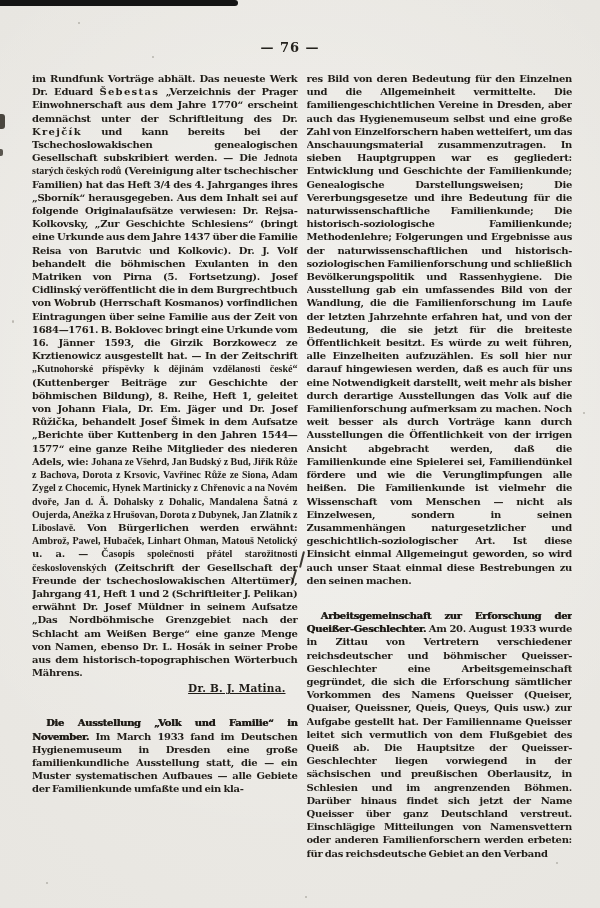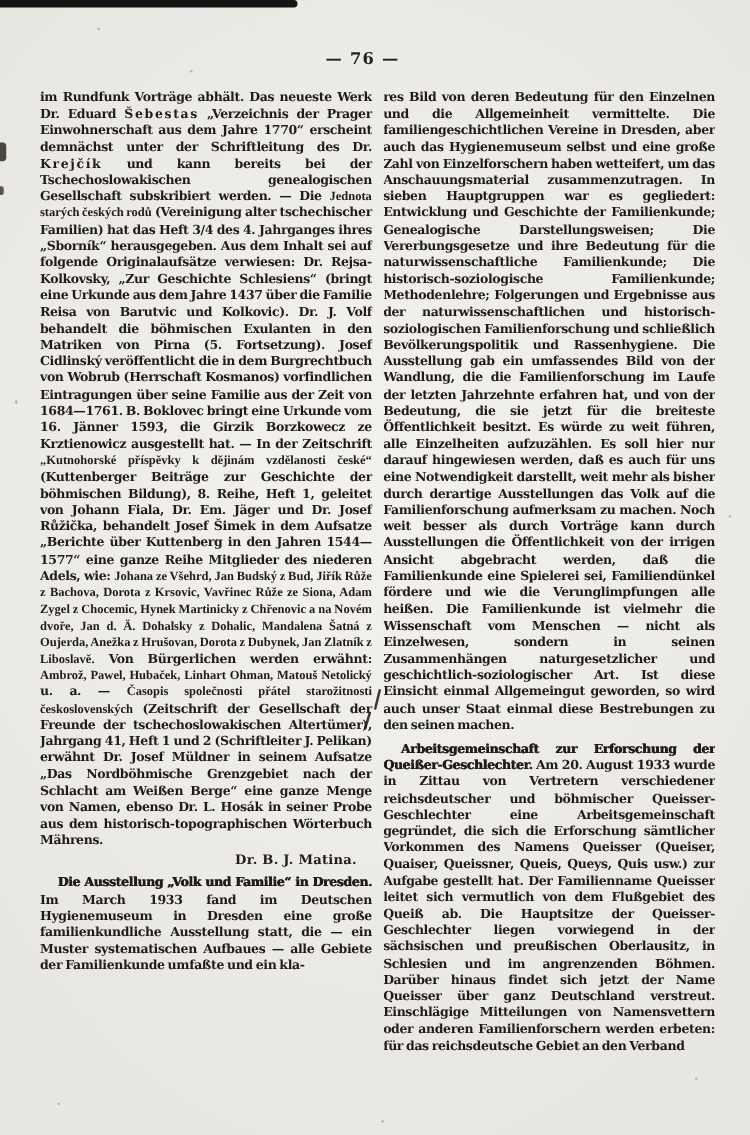--- a/index.html
+++ b/index.html
@@ -33,24 +33,24 @@
     position:absolute;top:72px;left:32px;width:540px;bottom:10px;
     display:flex;gap:9px;overflow:hidden;
   }
   .col{flex:1 1 0;overflow:hidden;}
   .para{
     margin:0;text-align:justify;
     font-size:10px;line-height:13.2px;font-weight:700;
     color:#201d18;letter-spacing:-0.3px;word-spacing:-0.8px;
     hyphens:auto;
   }
-  .para.indent{text-indent:14px;margin-top:6px;}
+  .para.indent{text-indent:14px;margin-top:22px;}
   .signature{
     text-align:right;padding-right:12px;margin:3px 0 2px;
-    font-size:10.5px;font-weight:700;color:#201d18;letter-spacing:0.2px;
+    font-size:10.5px;font-weight:700;color:#201d18;letter-spacing:0.2px;text-decoration:underline;
   }
   .seg{color:inherit;}
   .seg-bold{text-shadow:0.5px 0 0 currentColor;}
   .seg-spaced{letter-spacing:1.3px;}
   .seg-antiqua{font-family:"Liberation Serif",serif;font-weight:700;letter-spacing:0;}
 </style>
 </head>
 <body>
 
 <div class="page">
@@ -70,21 +70,21 @@
   <div class="speck" style="left:305px;top:896px;width:2px;height:2px;"></div>
   <div class="speck" style="left:556px;top:862px;width:2px;height:2px;"></div>
   <div class="speck" style="left:430px;top:700px;width:2px;height:2px;"></div>
 
   <div class="page-number">— 76 —</div>
 
   <div class="columns">
     <div class="col">
         <p class="para"><span class="seg seg-normal">im Rundfunk Vorträge abhält. Das neueste Werk Dr. Eduard </span><span class="seg seg-spaced">Šebestas</span><span class="seg seg-normal"> „Verzeichnis der Prager Einwohnerschaft aus dem Jahre 1770“ erscheint demnächst unter der Schriftleitung des Dr. </span><span class="seg seg-spaced">Krejčík</span><span class="seg seg-normal"> und kann bereits bei der Tschechoslowakischen genealogischen Gesellschaft subskribiert werden. — Die </span><span class="seg seg-antiqua">Jednota starých českých rodů</span><span class="seg seg-normal"> (Vereinigung alter tschechischer Familien) hat das Heft 3/4 des 4. Jahrganges ihres „Sborník“ herausgegeben. Aus dem Inhalt sei auf folgende Originalaufsätze verwiesen: Dr. Rejsa-Kolkovsky, „Zur Geschichte Schlesiens“ (bringt eine Urkunde aus dem Jahre 1437 über die Familie Reisa von Barutvic und Kolkovic). Dr. J. Volf behandelt die böhmischen Exulanten in den Matriken von Pirna (5. Fortsetzung). Josef Cidlinský veröffentlicht die in dem Burgrechtbuch von Wobrub (Herrschaft Kosmanos) vorfindlichen Eintragungen über seine Familie aus der Zeit von 1684—1761. B. Boklovec bringt eine Urkunde vom 16. Jänner 1593, die Girzik Borzkowecz ze Krztienowicz ausgestellt hat. — In der Zeitschrift </span><span class="seg seg-antiqua">„Kutnohorské příspěvky k dějinám vzdělanosti české“</span><span class="seg seg-normal"> (Kuttenberger Beiträge zur Geschichte der böhmischen Bildung), 8. Reihe, Heft 1, geleitet von Johann Fiala, Dr. Em. Jäger und Dr. Josef Růžička, behandelt Josef Šimek in dem Aufsatze „Berichte über Kuttenberg in den Jahren 1544—1577“ eine ganze Reihe Mitglieder des niederen Adels, wie: </span><span class="seg seg-antiqua">Johana ze Všehrd, Jan Budský z Bud, Jiřík Růže z Bachova, Dorota z Krsovic, Vavřinec Růže ze Siona, Adam Zygel z Chocemic, Hynek Martinicky z Chřenovic a na Novém dvoře, Jan d. Ä. Dohalsky z Dohalic, Mandalena Šatná z Oujerda, Anežka z Hrušovan, Dorota z Dubynek, Jan Zlatník z Liboslavě.</span><span class="seg seg-normal"> Von Bürgerlichen werden erwähnt: </span><span class="seg seg-antiqua">Ambrož, Pawel, Hubaček, Linhart Ohman, Matouš Netolický</span><span class="seg seg-normal"> u. a. — </span><span class="seg seg-antiqua">Časopis společnosti přátel starožitnosti československých</span><span class="seg seg-normal"> (Zeitschrift der Gesellschaft der Freunde der tschechoslowakischen Altertümer), Jahrgang 41, Heft 1 und 2 (Schriftleiter J. Pelikan) erwähnt Dr. Josef Müldner in seinem Aufsatze „Das Nordböhmische Grenzgebiet nach der Schlacht am Weißen Berge“ eine ganze Menge von Namen, ebenso Dr. L. Hosák in seiner Probe aus dem historisch-topographischen Wörterbuch Mährens.</span></p>
         <div class="signature">Dr. B. J. Matina.</div>
-        <p class="para indent"><span class="seg seg-bold">Die Ausstellung „Volk und Familie“ in Dresden.</span><span class="seg seg-normal"> Im March 1933 fand im Deutschen Hygienemuseum in Dresden eine große familienkundliche Ausstellung statt, die — ein Muster systematischen Aufbaues — alle Gebiete der Familienkunde umfaßte und ein kla-</span></p>
+        <p class="para indent"><span class="seg seg-bold">Die Ausstellung „Volk und Familie“ in November.</span><span class="seg seg-normal"> Im March 1933 fand im Deutschen Hygienemuseum in Dresden eine große familienkundliche Ausstellung statt, die — ein Muster systematischen Aufbaues — alle Gebiete der Familienkunde umfaßte und ein kla-</span></p>
       </div>
     <div class="col">
         <p class="para"><span class="seg seg-normal">res Bild von deren Bedeutung für den Einzelnen und die Allgemeinheit vermittelte. Die familiengeschichtlichen Vereine in Dresden, aber auch das Hygienemuseum selbst und eine große Zahl von Einzelforschern haben wetteifert, um das Anschauungsmaterial zusammenzutragen. In sieben Hauptgruppen war es gegliedert: Entwicklung und Geschichte der Familienkunde; Genealogische Darstellungsweisen; Die Vererbungsgesetze und ihre Bedeutung für die naturwissenschaftliche Familienkunde; Die historisch-soziologische Familienkunde; Methodenlehre; Folgerungen und Ergebnisse aus der naturwissenschaftlichen und historisch-soziologischen Familienforschung und schließlich Bevölkerungspolitik und Rassenhygiene. Die Ausstellung gab ein umfassendes Bild von der Wandlung, die die Familienforschung im Laufe der letzten Jahrzehnte erfahren hat, und von der Bedeutung, die sie jetzt für die breiteste Öffentlichkeit besitzt. Es würde zu weit führen, alle Einzelheiten aufzuzählen. Es soll hier nur darauf hingewiesen werden, daß es auch für uns eine Notwendigkeit darstellt, weit mehr als bisher durch derartige Ausstellungen das Volk auf die Familienforschung aufmerksam zu machen. Noch weit besser als durch Vorträge kann durch Ausstellungen die Öffentlichkeit von der irrigen Ansicht abgebracht werden, daß die Familienkunde eine Spielerei sei, Familiendünkel fördere und wie die Verunglimpfungen alle heißen. Die Familienkunde ist vielmehr die Wissenschaft vom Menschen — nicht als Einzelwesen, sondern in seinen Zusammenhängen naturgesetzlicher und geschichtlich-soziologischer Art. Ist diese Einsicht einmal Allgemeingut geworden, so wird auch unser Staat einmal diese Bestrebungen zu den seinen machen.</span></p>
         <p class="para indent"><span class="seg seg-bold">Arbeitsgemeinschaft zur Erforschung der Queißer-Geschlechter.</span><span class="seg seg-normal"> Am 20. August 1933 wurde in Zittau von Vertretern verschiedener reichsdeutscher und böhmischer Queisser-Geschlechter eine Arbeitsgemeinschaft gegründet, die sich die Erforschung sämtlicher Vorkommen des Namens Queisser (Queiser, Quaiser, Queissner, Queis, Queys, Quis usw.) zur Aufgabe gestellt hat. Der Familienname Queisser leitet sich vermutlich von dem Flußgebiet des Queiß ab. Die Hauptsitze der Queisser-Geschlechter liegen vorwiegend in der sächsischen und preußischen Oberlausitz, in Schlesien und im angrenzenden Böhmen. Darüber hinaus findet sich jetzt der Name Queisser über ganz Deutschland verstreut. Einschlägige Mitteilungen von Namensvettern oder anderen Familienforschern werden erbeten: für das reichsdeutsche Gebiet an den Verband</span></p>
       </div>
   </div>
 
 </div>
 
 </body></html>

